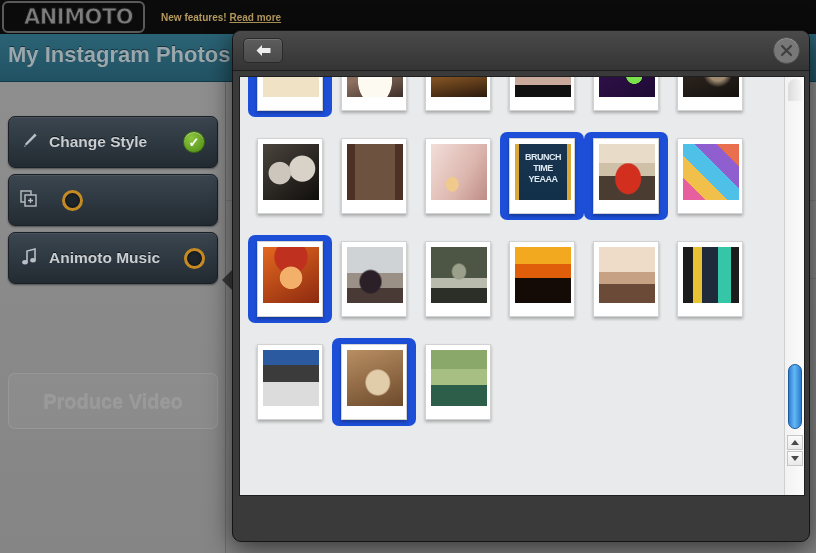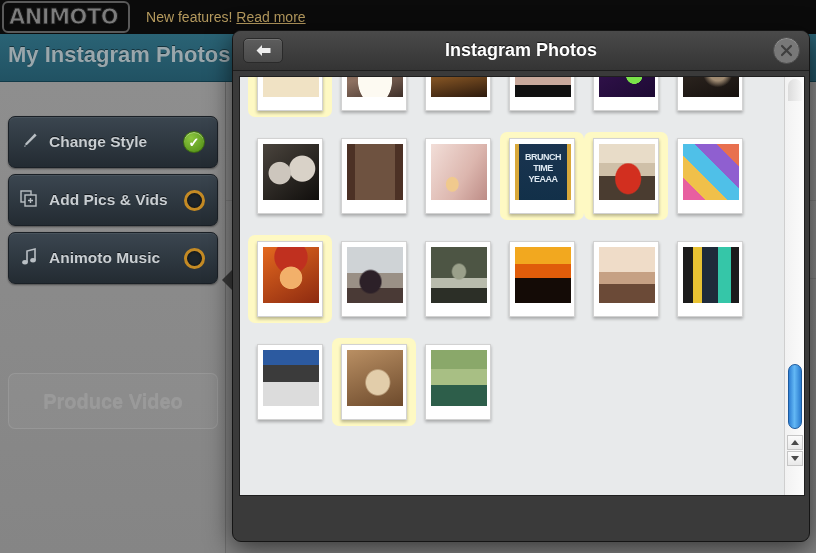--- a/index.html
+++ b/index.html
@@ -12,32 +12,32 @@
   #app { position: relative; width: 816px; height: 553px; overflow: hidden; }
 
   
   .topbar {
     position: absolute; left: 0; top: 0; width: 816px; height: 34px;
     background: #0b0b0b;
     display: flex; align-items: center;
   }
   .logo {
     margin-left: 2px;
-    padding: 3px 10px 3px 5px;
+    padding: 3px 10px 3px 20px;
     font-family: "DejaVu Sans", sans-serif;
     font-size: 21px; font-weight: bold; letter-spacing: -0.5px;
     color: #7d7d7d;
     -webkit-text-stroke: 1px #1d1d1d;
     text-shadow: 0 1px 0 #000;
     border: 2px solid #5a5a5a;
     border-radius: 6px;
     line-height: 22px;
     background: #0b0b0b;
   }
-  .promo { margin-left: 16px; font-size: 14px; color: #b59a5e; font-weight: normal; }
+  .promo { margin-left: 16px; font-size: 10px; color: #b59a5e; font-weight: bold; }
   .promo a { color: #b59a5e; text-decoration: underline; }
 
   
   .projhdr {
     position: absolute; left: 0; top: 34px; width: 816px; height: 48px;
     background: linear-gradient(#2a6375, #215263);
     border-bottom: 1px solid #123b49;
   }
   .projhdr-title {
     position: absolute; left: 8px; top: 8px;
@@ -177,21 +177,21 @@
   .grid-clip { position: absolute; left: 0; top: 0; width: 544px; height: 420px; overflow: hidden; }
   .grid { position: absolute; left: 8px; top: -48px; width: 530px; }
 
   .cell {
     position: absolute;
     width: 84px; height: 88px;
     border-radius: 7px;
     display: flex; align-items: center; justify-content: center;
     cursor: pointer;
   }
-  .cell.sel { background: #fef9c3; }
+  .cell.sel { background: #1d4ed8; }
   .polaroid {
     width: 66px; height: 76px;
     background: #fff;
     border: 1px solid #d2d2d2;
     box-shadow: 0 2px 3px rgba(0,0,0,.28);
     padding: 5px 5px 0 5px;
   }
   .photo {
     width: 56px; height: 56px;
     background-size: cover; background-position: center;
@@ -287,21 +287,20 @@
       </div>
 
       <div class="sbtn" style="top:92px">
         <span class="ic">
           <svg width="20" height="19" viewBox="0 0 20 19">
             <rect x="2" y="2" width="10" height="11" fill="none" stroke="#b9bfc4" stroke-width="1.4"></rect>
             <rect x="6" y="6" width="11" height="11" fill="#2a333b" stroke="#b9bfc4" stroke-width="1.4"></rect>
             <path d="M11.5 9 v5 M9 11.5 h5" stroke="#b9bfc4" stroke-width="1.4"></path>
           </svg>
         </span>
-        <span class="lbl">Add Pics &amp; Vids</span>
         <span class="badge">
           <span class="ring"></span>
         </span>
       </div>
 
       <div class="sbtn" style="top:150px">
         <span class="ic">
           <svg width="17" height="19" viewBox="0 0 17 19">
             <path d="M6 15 V4 L14 2 V13" fill="none" stroke="#b9bfc4" stroke-width="1.6"></path>
             <ellipse cx="4" cy="15.3" rx="2.8" ry="2.2" fill="#b9bfc4"></ellipse>
@@ -325,21 +324,20 @@
   </div>
 
   <div class="modal">
 
     <div class="modal-hdr">
       <div class="back-btn">
         <svg width="17" height="13" viewBox="0 0 17 13">
           <path d="M7 1 L1.5 6.5 L7 12 V9 H15.5 V4 H7 Z" fill="#ededed"></path>
         </svg>
       </div>
-      <div class="modal-title">Instagram Photos</div>
       <div class="close-btn">
         <svg width="15" height="15" viewBox="0 0 15 15">
           <path d="M3 3 L12 12 M12 3 L3 12" stroke="#3f3f3f" stroke-width="2.2" stroke-linecap="round"></path>
         </svg>
       </div>
     </div>
 
     <div class="modal-body">
       <div class="grid-clip">
         <div class="grid" id="grid">

